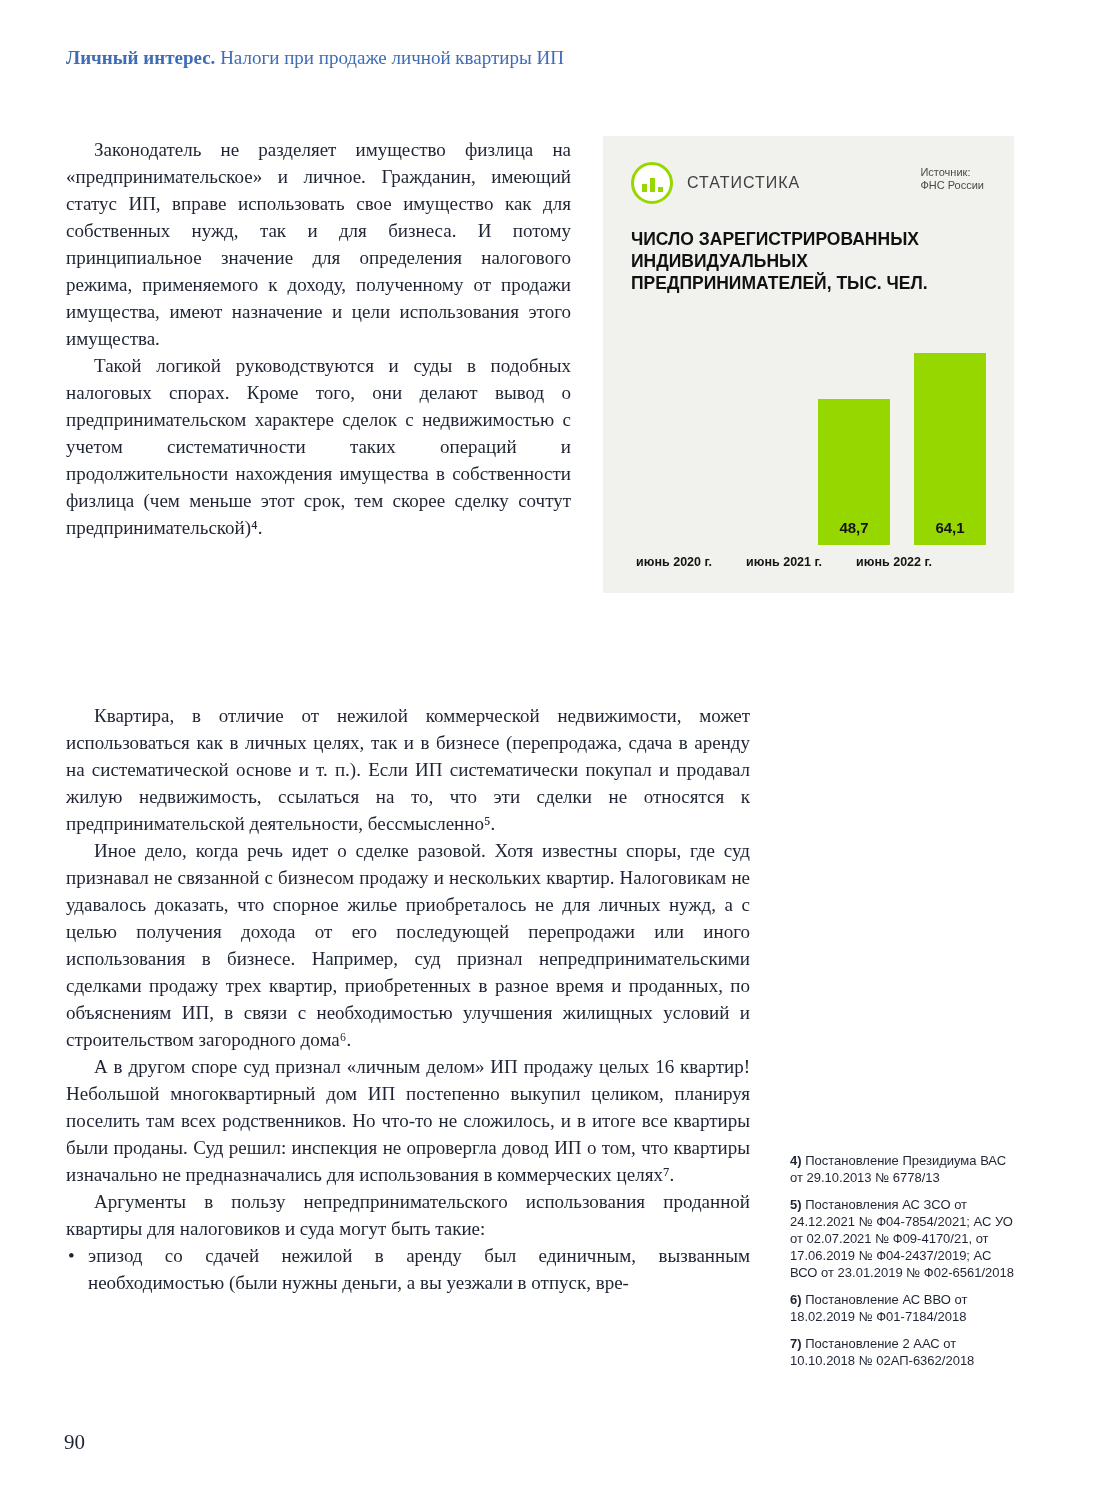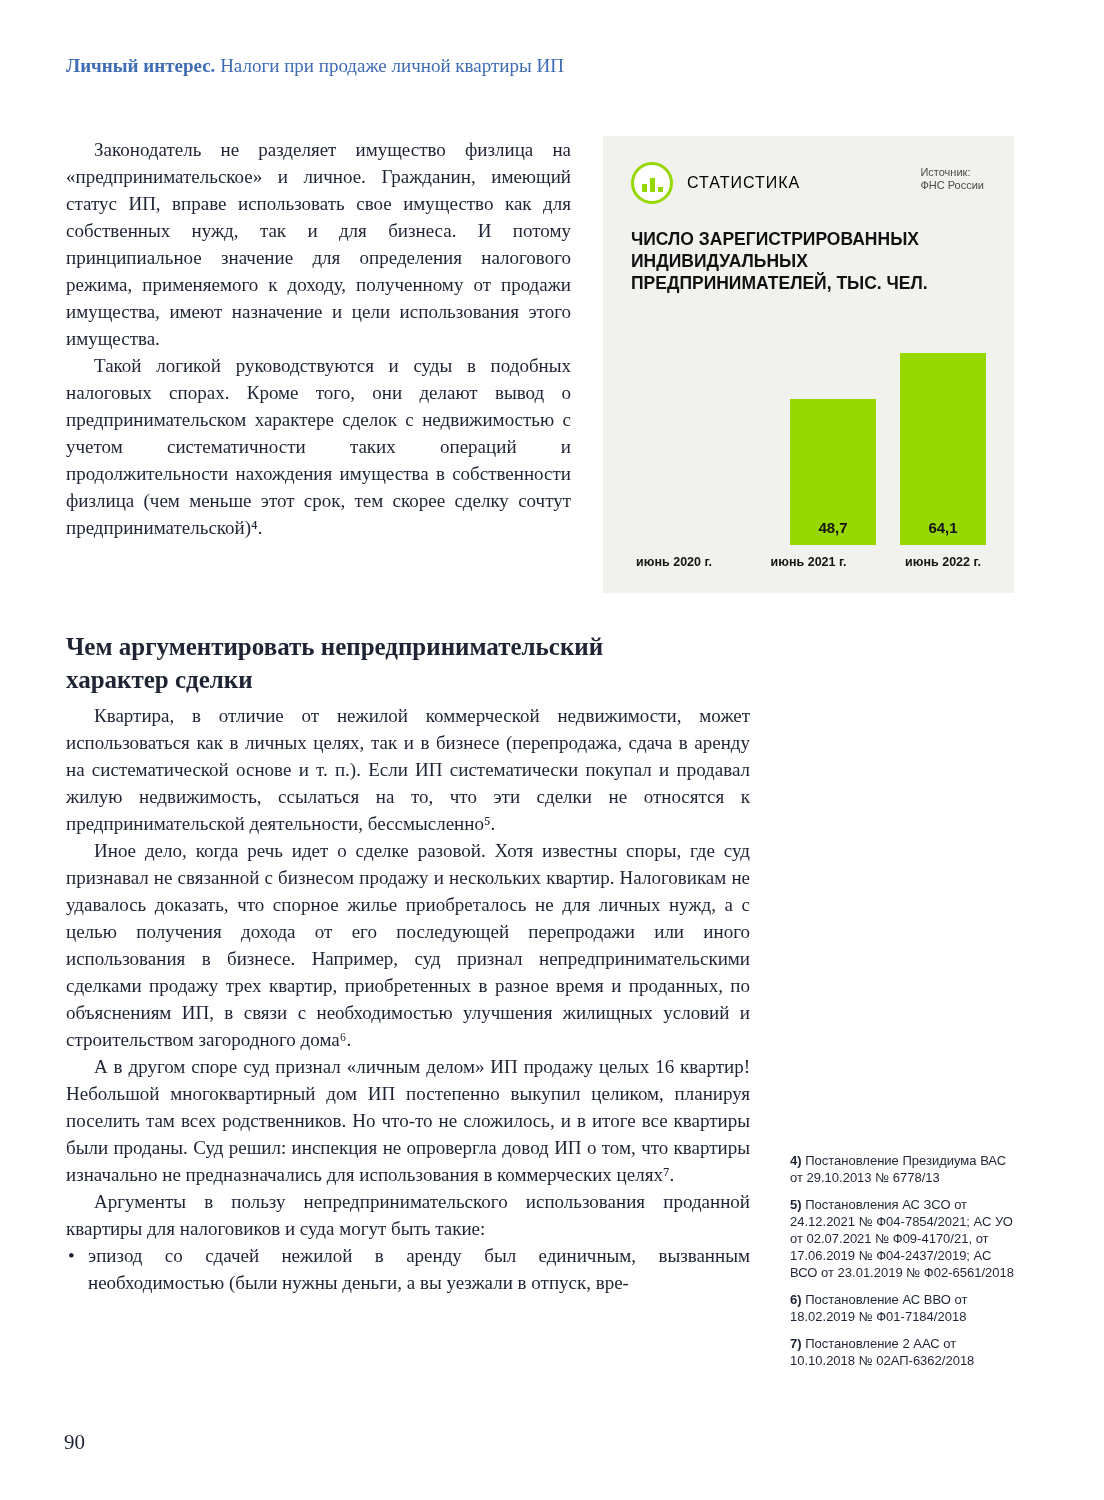--- a/index.html
+++ b/index.html
@@ -7,21 +7,21 @@
     position:relative;
     width:1104px;height:1500px;
     margin:0 auto;
     background:#ffffff;
     font-family:"Liberation Serif",serif;
     color:#1e2433;
     overflow:hidden;
   }
   
   .pg-header{
-    position:absolute;left:66px;top:54px;
+    position:absolute;left:66px;top:46px;
     font-size:19px;line-height:24px;
     color:#3e6cb5;
   }
   .pg-header .rubric{font-weight:bold;}
   
   .intro-row{
     position:absolute;left:66px;top:136px;width:948px;
     display:flex;gap:32px;align-items:flex-start;
   }
   .intro-col{
@@ -45,49 +45,49 @@
     border:3px solid #97d700;
     box-sizing:border-box;
     display:flex;align-items:flex-end;justify-content:center;
     padding-bottom:9px;gap:3px;background:#fff;
   }
   .stat-icon i{display:block;width:5px;background:#97d700;}
   .stat-icon .b1{height:8px;}
   .stat-icon .b2{height:14px;}
   .stat-icon .b3{height:5px;width:5px;}
   .stat-label{
-    font-size:16px;letter-spacing:1px;color:#000000;
+    font-size:16px;letter-spacing:1px;color:#404040;
   }
   .stat-source{
     position:absolute;right:30px;top:30px;
     font-size:11px;line-height:13px;color:#4a4a4a;
   }
   .stat-title{
     margin-top:24px;
     width:320px;
     font-size:17.5px;line-height:22px;
     font-weight:bold;color:#111;
     text-transform:uppercase;
   }
   .chart{
     margin-top:26px;
     height:225px;
     display:flex;gap:24px;
     justify-content:flex-end;align-items:flex-end;
   }
   .bar{
-    width:86px;position:relative;background:#97d700;
+    width:72px;position:relative;background:#97d700;
   }
   .bar .val{
     position:absolute;bottom:9px;left:0;width:100%;
     text-align:center;
     font-size:15px;font-weight:bold;color:#141414;
   }
   .cats{
-    display:flex;gap:24px;justify-content:space-between;
+    display:flex;gap:24px;justify-content:flex-start;
     margin-top:10px;
   }
   .cat{
     width:86px;text-align:center;
     font-size:12.5px;font-weight:bold;color:#141414;
     white-space:nowrap;
   }
   
   .section-heading{
     position:absolute;left:66px;top:630px;width:620px;
@@ -157,21 +157,20 @@
         </div>
       </div>
       <div class="cats">
         <div class="cat">июнь 2020 г.</div>
         <div class="cat">июнь 2021 г.</div>
         <div class="cat">июнь 2022 г.</div>
       </div>
     </div>
   </div>
 
-  <div class="section-heading">Чем аргументировать непредпринимательский характер сделки</div>
 
   <div class="main-col">
     <p>Квартира, в отличие от нежилой коммерческой недвижимости, может использоваться как в личных целях, так и в бизнесе (перепродажа, сдача в аренду на систематической основе и т. п.). Если ИП систематически покупал и продавал жилую недвижимость, ссылаться на то, что эти сделки не относятся к предпринимательской деятельности, бессмысленно⁵.</p>
     <p>Иное дело, когда речь идет о сделке разовой. Хотя известны споры, где суд признавал не связанной с бизнесом продажу и нескольких квартир. Налоговикам не удавалось доказать, что спорное жилье приобреталось не для личных нужд, а с целью получения дохода от его последующей перепродажи или иного использования в бизнесе. Например, суд признал непредпринимательскими сделками продажу трех квартир, приобретенных в разное время и проданных, по объяснениям ИП, в связи с необходимостью улучшения жилищных условий и строительством загородного дома⁶.</p>
     <p>А в другом споре суд признал «личным делом» ИП продажу целых 16 квартир! Небольшой многоквартирный дом ИП постепенно выкупил целиком, планируя поселить там всех родственников. Но что-то не сложилось, и в итоге все квартиры были проданы. Суд решил: инспекция не опровергла довод ИП о том, что квартиры изначально не предназначались для использования в коммерческих целях⁷.</p>
     <p>Аргументы в пользу непредпринимательского использования проданной квартиры для налоговиков и суда могут быть такие:</p>
     <p class="bullet-item">
       <span class="marker">•</span><span>эпизод со сдачей нежилой в аренду был единичным, вызванным необходимостью (были нужны деньги, а вы уезжали в отпуск, вре-</span>
     </p>
   </div>

